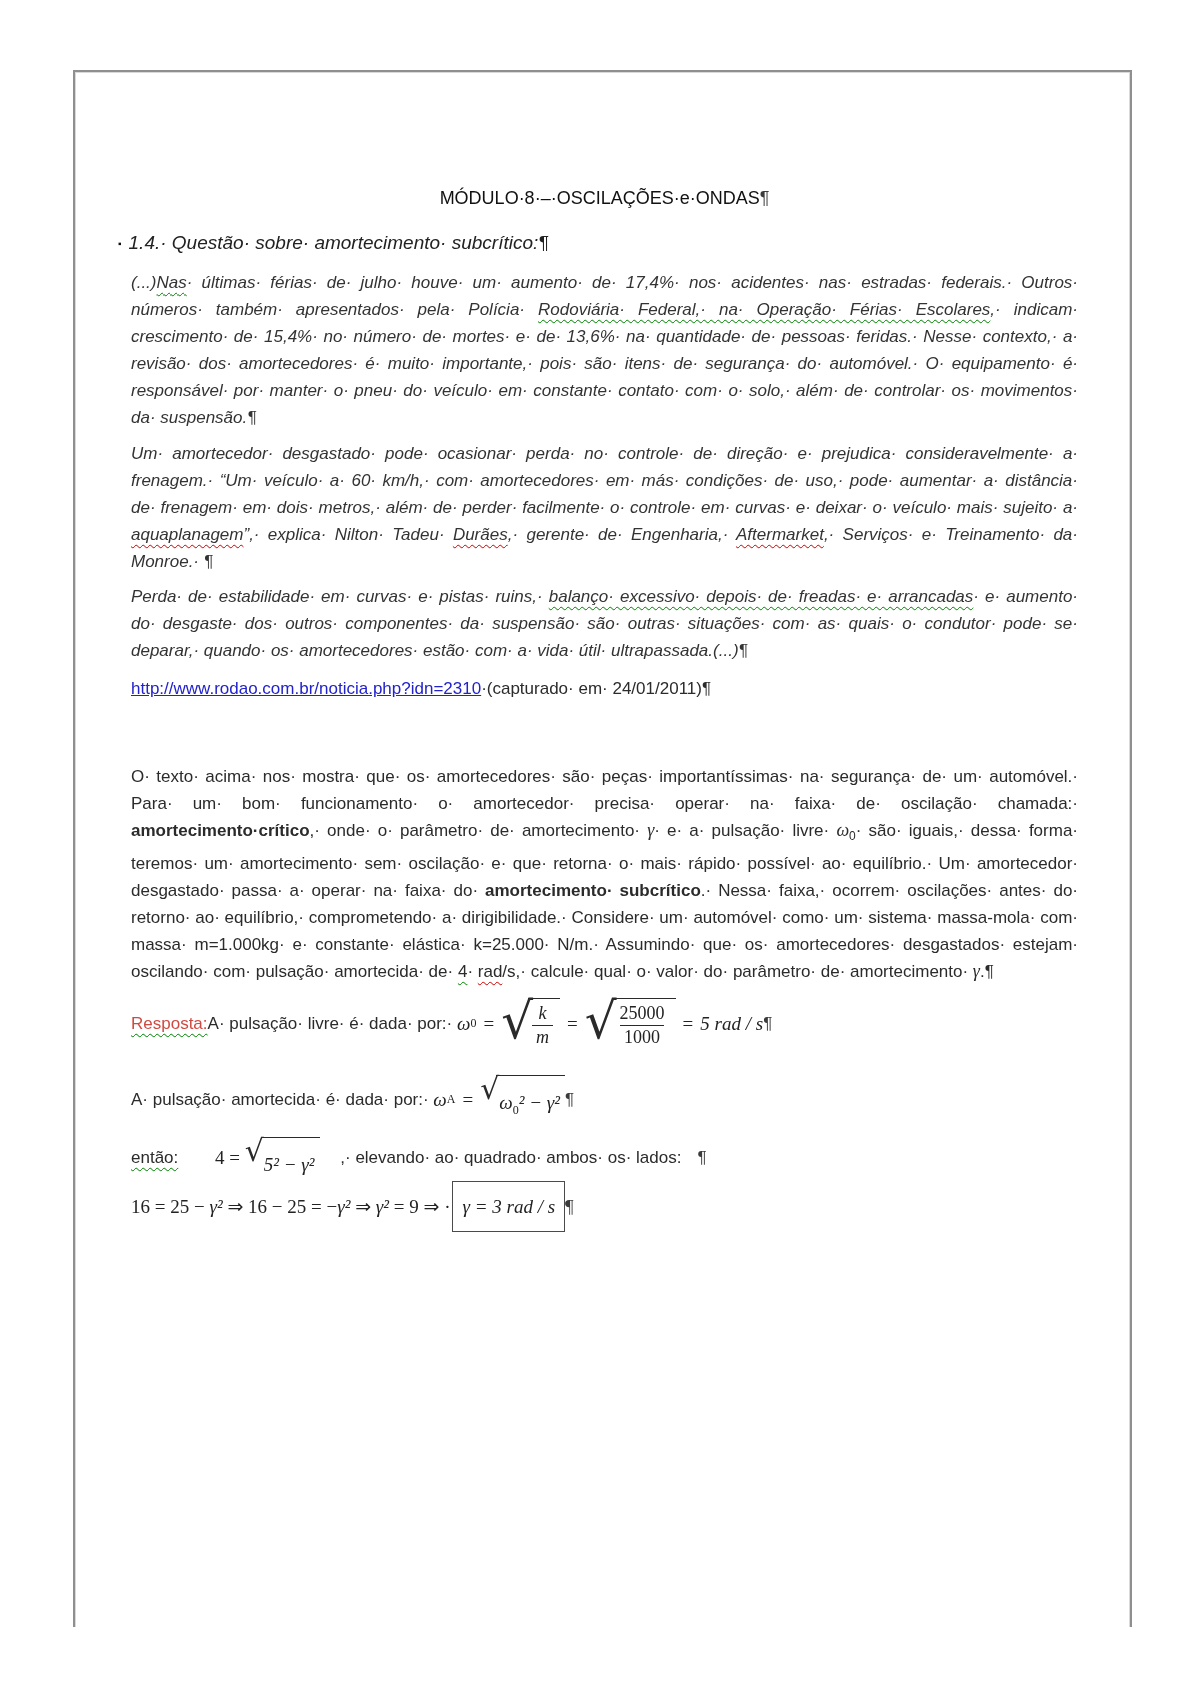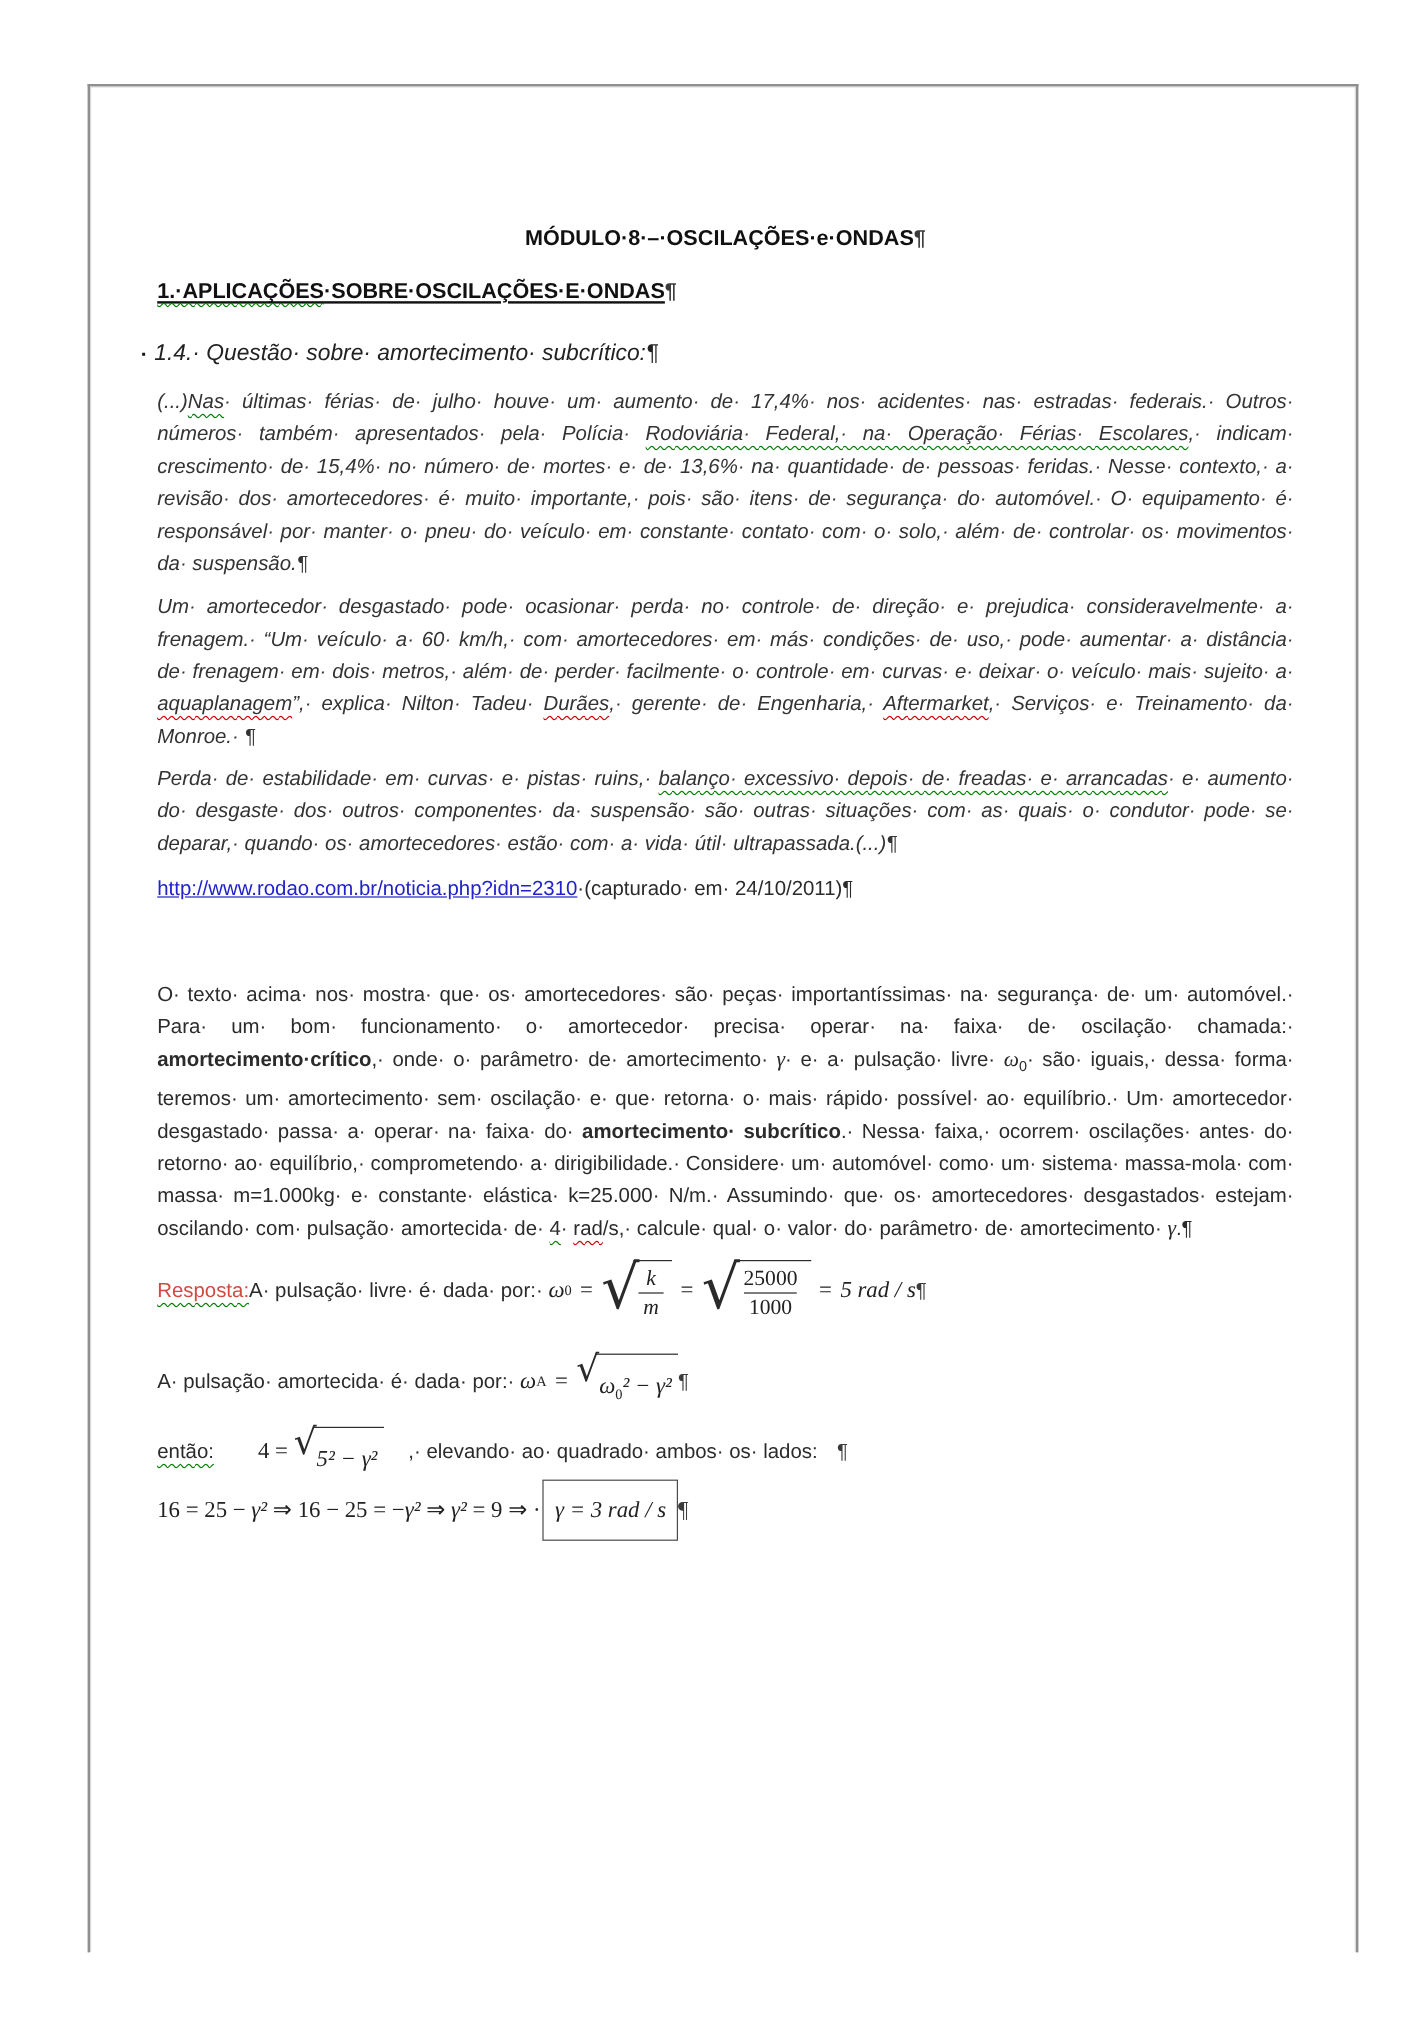--- a/index.html
+++ b/index.html
@@ -12,21 +12,21 @@
     position:absolute; left:73px; top:70px; width:1059px; height:1557px;
     background:#ffffff;
     border-top:2px solid #8f8f8f; border-left:2px solid #8f8f8f; border-right:2px solid #8f8f8f;
     box-shadow: inset 1px 1px 0 #d9d9d9, inset -1px 0 0 #d9d9d9;
   }
   .content { padding:114px 52px 0 56px; }
   p { font-size:17px; line-height:27px; }
   .just { text-align:justify; }
   .pilc { color:#3b3b3b; }
 
-  .title { text-align:center; font-weight:bold; font-size:18px; line-height:24px; color:#111; margin-bottom:20px; }
+  .title { text-align:center; font-weight:normal; font-size:18px; line-height:24px; color:#111; margin-bottom:20px; }
   .h1 { font-weight:bold; font-size:18px; line-height:24px; color:#111; margin-bottom:28px; }
   .uline { text-decoration: underline; text-decoration-thickness:1.5px; text-underline-offset:3px; }
 
   .item11 { font-style:italic; font-size:19px; line-height:26px; color:#222; margin-bottom:12px; text-indent:-13px; }
   .bullet { font-style:normal; font-size:10px; vertical-align:2px; margin-right:7px; color:#111; }
 
   .boldp { font-weight:bold; color:#111; margin-bottom:13px; }
   .quote { font-style:italic; color:#333; }
   .q1 { margin-bottom:9px; }
   .q2 { margin-bottom:8px; }
@@ -64,32 +64,31 @@
   .resultbox { border:1.5px solid #4a4a4a; padding:14px 9px; font-style:italic; margin-left:2px; }
 </style>
 </head>
 <body>
 
 <div class="page">
   <div class="content">
 
     <p class="title"><span>MÓDULO·8·–·OSCILAÇÕES·e·ONDAS</span><span class="pilc">¶</span></p>
 
-    <p class="h1"><span class="uline"><span class="wavy-green">1.·APLICAÇÕES</span><span>·SOBRE·OSCILAÇÕES·E·ONDAS</span></span><span class="pilc">¶</span></p>
 
     <p class="item11"><span class="bullet">▪</span><span>1.4.· Questão· sobre· amortecimento· subcrítico:¶</span></p>
 
 
     <p class="quote q1 just"><span>(...)</span><span class="wavy-green">Nas</span><span>· últimas· férias· de· julho· houve· um· aumento· de· 17,4%· nos· acidentes· nas· estradas· federais.· Outros· números· também· apresentados· pela· Polícia· </span><span class="wavy-green">Rodoviária· Federal,· na· Operação· Férias· Escolares</span><span>,· indicam· crescimento· de· 15,4%· no· número· de· mortes· e· de· 13,6%· na· quantidade· de· pessoas· feridas.· Nesse· contexto,· a· revisão· dos· amortecedores· é· muito· importante,· pois· são· itens· de· segurança· do· automóvel.· O· equipamento· é· responsável· por· manter· o· pneu· do· veículo· em· constante· contato· com· o· solo,· além· de· controlar· os· movimentos· da· suspensão.¶</span></p>
 
     <p class="quote q2 just"><span>Um· amortecedor· desgastado· pode· ocasionar· perda· no· controle· de· direção· e· prejudica· consideravelmente· a· frenagem.· “Um· veículo· a· 60· km/h,· com· amortecedores· em· más· condições· de· uso,· pode· aumentar· a· distância· de· frenagem· em· dois· metros,· além· de· perder· facilmente· o· controle· em· curvas· e· deixar· o· veículo· mais· sujeito· a· </span><span class="wavy-red">aquaplanagem</span><span>”,· explica· Nilton· Tadeu· </span><span class="wavy-red">Durães</span><span>,· gerente· de· Engenharia,· </span><span class="wavy-red">Aftermarket</span><span>,· Serviços· e· Treinamento· da· Monroe.· ¶</span></p>
 
     <p class="quote q3 just"><span>Perda· de· estabilidade· em· curvas· e· pistas· ruins,· </span><span class="wavy-green">balanço· excessivo· depois· de· freadas· e· arrancadas</span><span>· e· aumento· do· desgaste· dos· outros· componentes· da· suspensão· são· outras· situações· com· as· quais· o· condutor· pode· se· deparar,· quando· os· amortecedores· estão· com· a· vida· útil· ultrapassada.(...)¶</span></p>
 
-    <p class="srcline"><a class="link" href="#">http://www.rodao.com.br/noticia.php?idn=2310</a><span>·(capturado· em· 24/10/2011)¶</span></p>
+    <p class="srcline"><a class="link" href="#">http://www.rodao.com.br/noticia.php?idn=2310</a><span>·(capturado· em· 24/01/2011)¶</span></p>
 
     <p class="mainp just"><span>O· texto· acima· nos· mostra· que· os· amortecedores· são· peças· importantíssimas· na· segurança· de· um· automóvel.· Para· um· bom· funcionamento· o· amortecedor· precisa· operar· na· faixa· de· oscilação· chamada:· </span><b>amortecimento·crítico</b><span>,· onde· o· parâmetro· de· amortecimento· </span><span class="sym">γ</span><span>· e· a· pulsação· livre· </span><span class="sym">ω</span><sub>0</sub><span>· são· iguais,· dessa· forma· teremos· um· amortecimento· sem· oscilação· e· que· retorna· o· mais· rápido· possível· ao· equilíbrio.· Um· amortecedor· desgastado· passa· a· operar· na· faixa· do· </span><b>amortecimento· subcrítico</b><span>.· Nessa· faixa,· ocorrem· oscilações· antes· do· retorno· ao· equilíbrio,· comprometendo· a· dirigibilidade.· Considere· um· automóvel· como· um· sistema· massa-mola· com· massa· m=1.000kg· e· constante· elástica· k=25.000· N/m.· Assumindo· que· os· amortecedores· desgastados· estejam· oscilando· com· pulsação· amortecida· de· </span><span class="wavy-green">4</span><span>· </span><span class="wavy-red">rad</span><span>/s,· calcule· qual· o· valor· do· parâmetro· de· amortecimento· </span><span class="sym">γ</span><span>.¶</span></p>
 
     <p class="ansline ans1"><span class="red-label wavy-green">Resposta:</span><span>A· pulsação· livre· é· dada· por:· </span><span class="math"><i>ω</i><sub>0</sub><span class="op">=</span><span class="sqrt sqrt-lg"><span class="rad">√</span><span class="bod"><span class="frac"><i class="num">k</i><i class="den">m</i></span></span></span><span class="op">=</span><span class="sqrt sqrt-lg"><span class="rad">√</span><span class="bod"><span class="frac"><span class="num">25000</span><span class="den">1000</span></span></span></span><span class="op">=</span><i>5 rad / s</i></span><span class="pilc">¶</span></p>
 
     <p class="ansline ans2"><span>A· pulsação· amortecida· é· dada· por:· </span><span class="math"><i>ω</i><sub>A</sub><span class="op">=</span><span class="sqrt sqrt-sm"><span class="rad">√</span><span class="bod"><i>ω</i><sub>0</sub><i>² − γ²</i></span></span></span><span class="pilc">¶</span></p>
 
     <p class="ansline ans3"><span class="wavy-green">então:</span><span> </span><span class="math"><span>4 = </span><span class="sqrt sqrt-sm"><span class="rad">√</span><span class="bod"><i>5² − γ²</i></span></span></span><span> ,· elevando· ao· quadrado· ambos· os· lados:</span><span class="pilc">¶</span></p>
 
     <p class="ans4"><span>16 = 25 − </span><span class="g">γ²</span><span> ⇒ 16 − 25 = −</span><span class="g">γ²</span><span> ⇒ </span><span class="g">γ²</span><span> = 9 ⇒ ·</span><span class="resultbox">γ = 3 rad / s</span><span class="pilc">¶</span></p>

